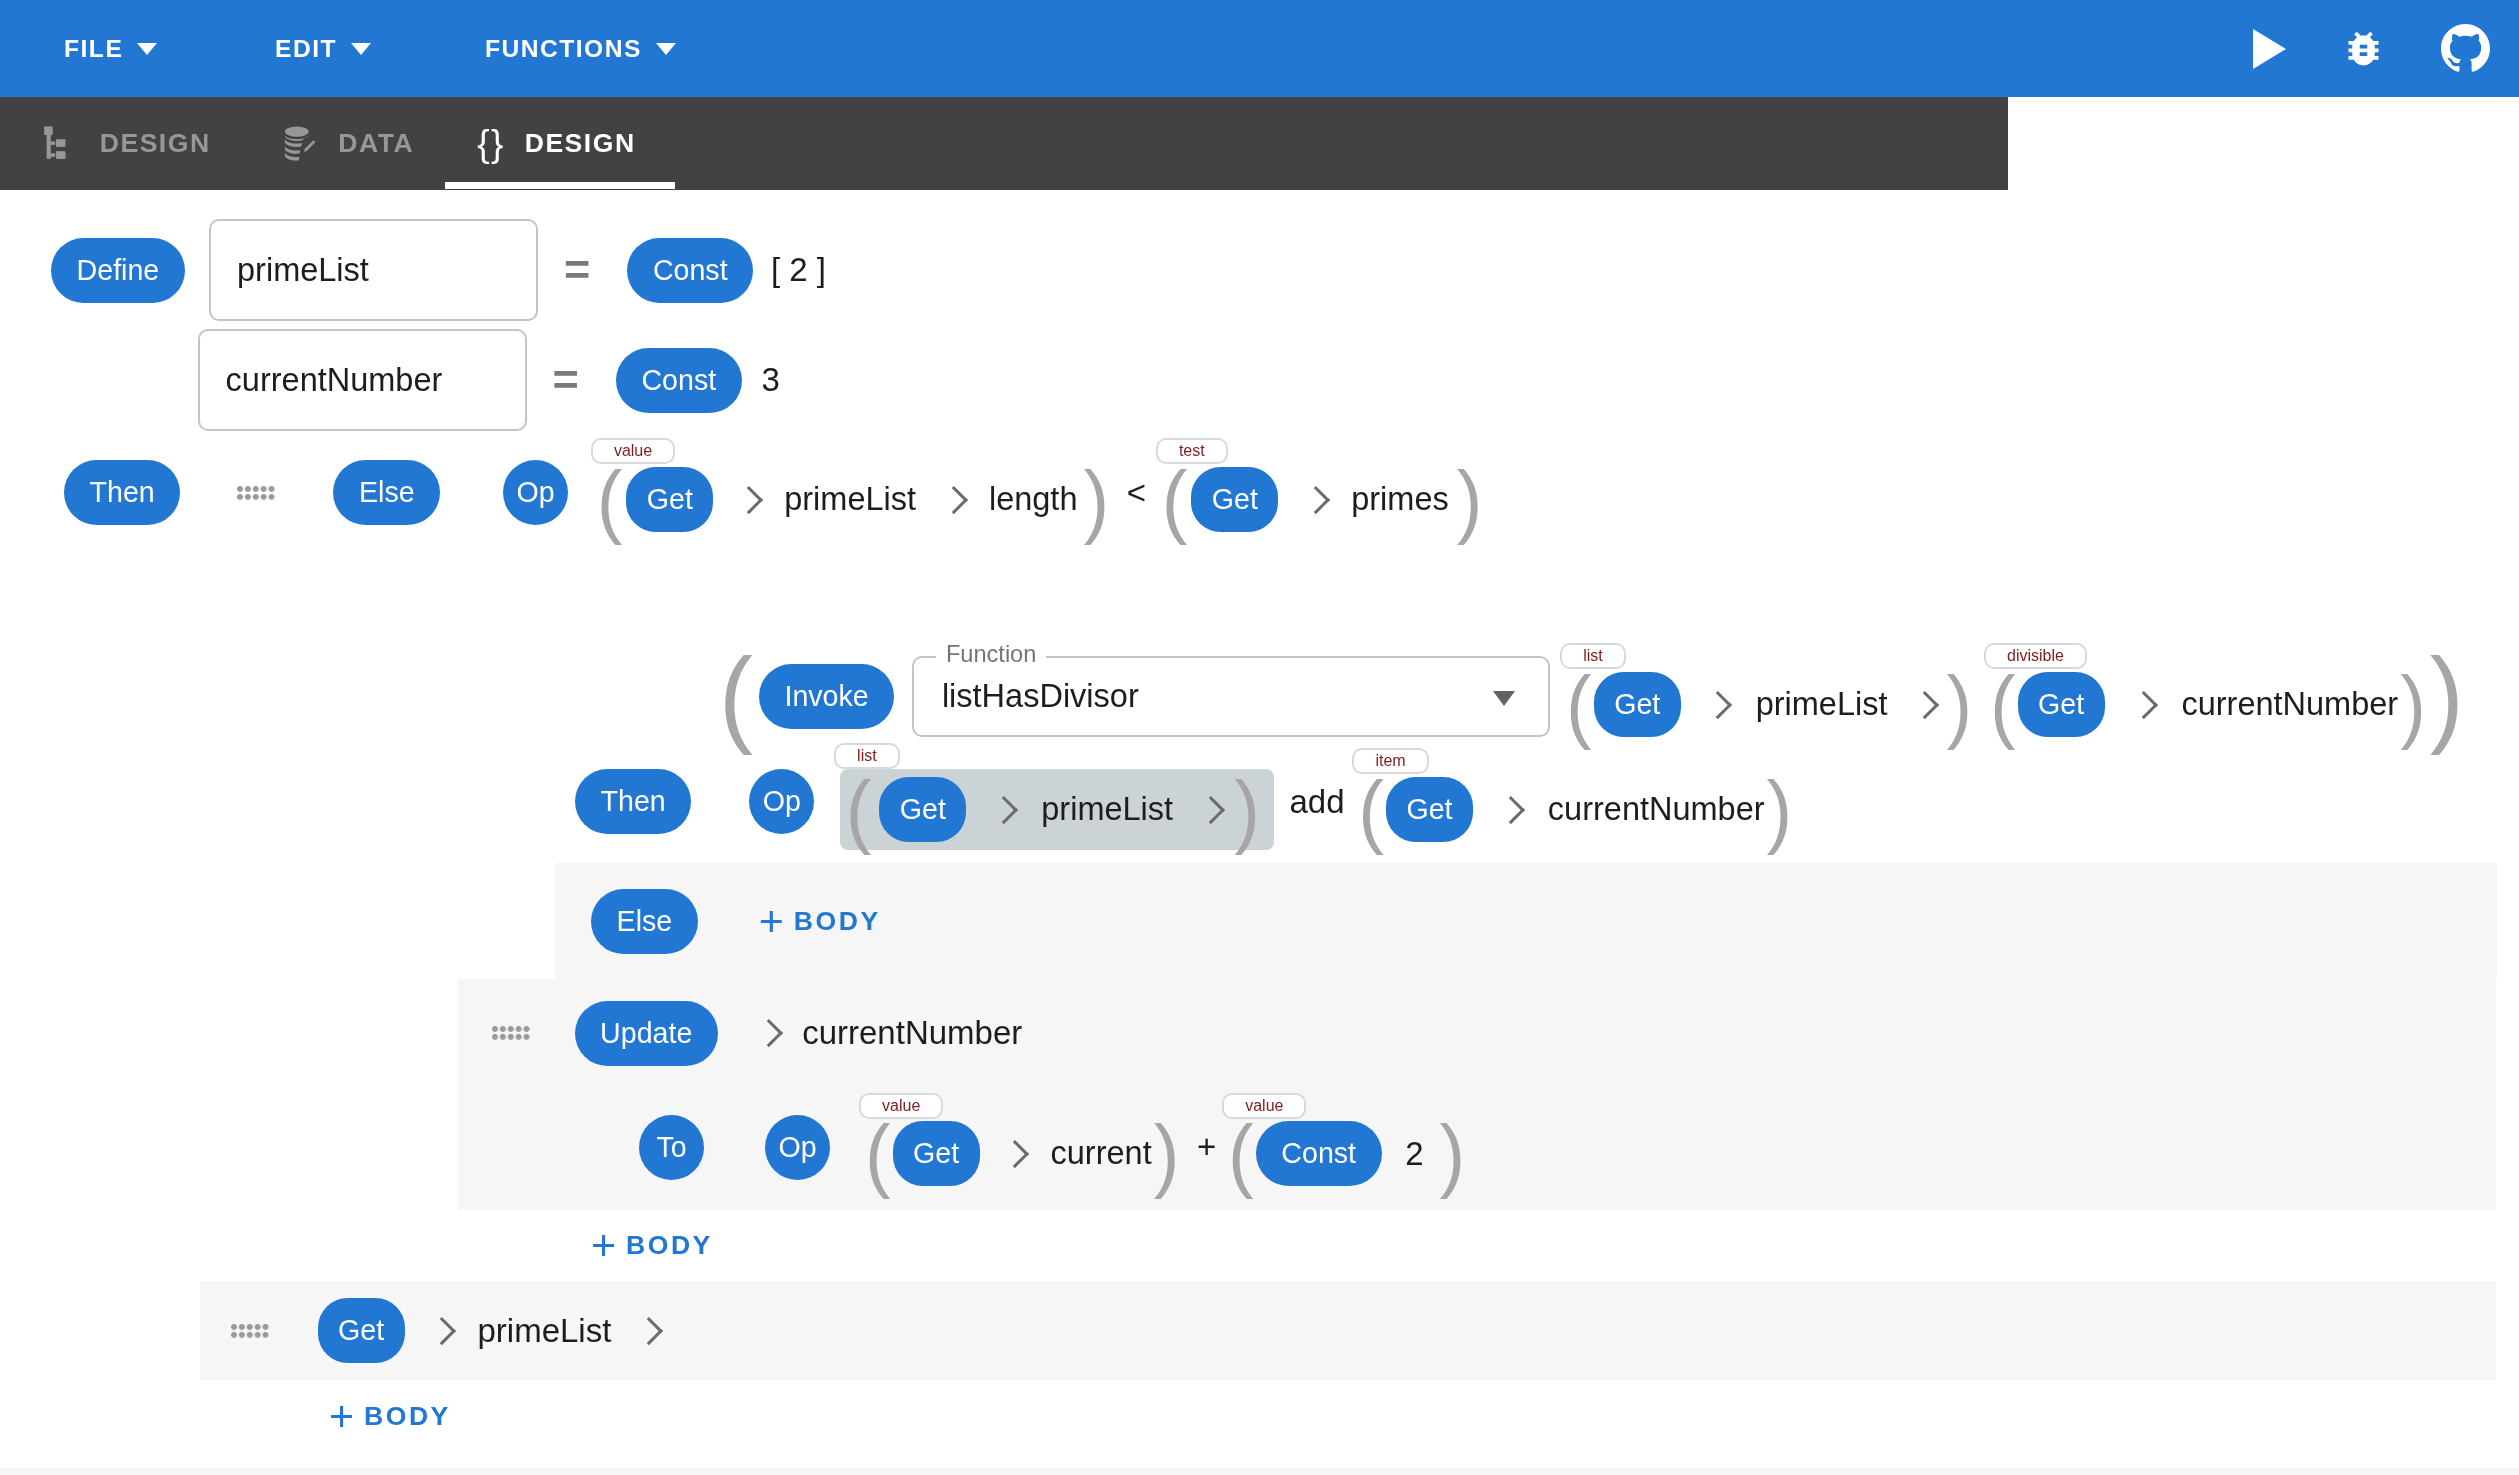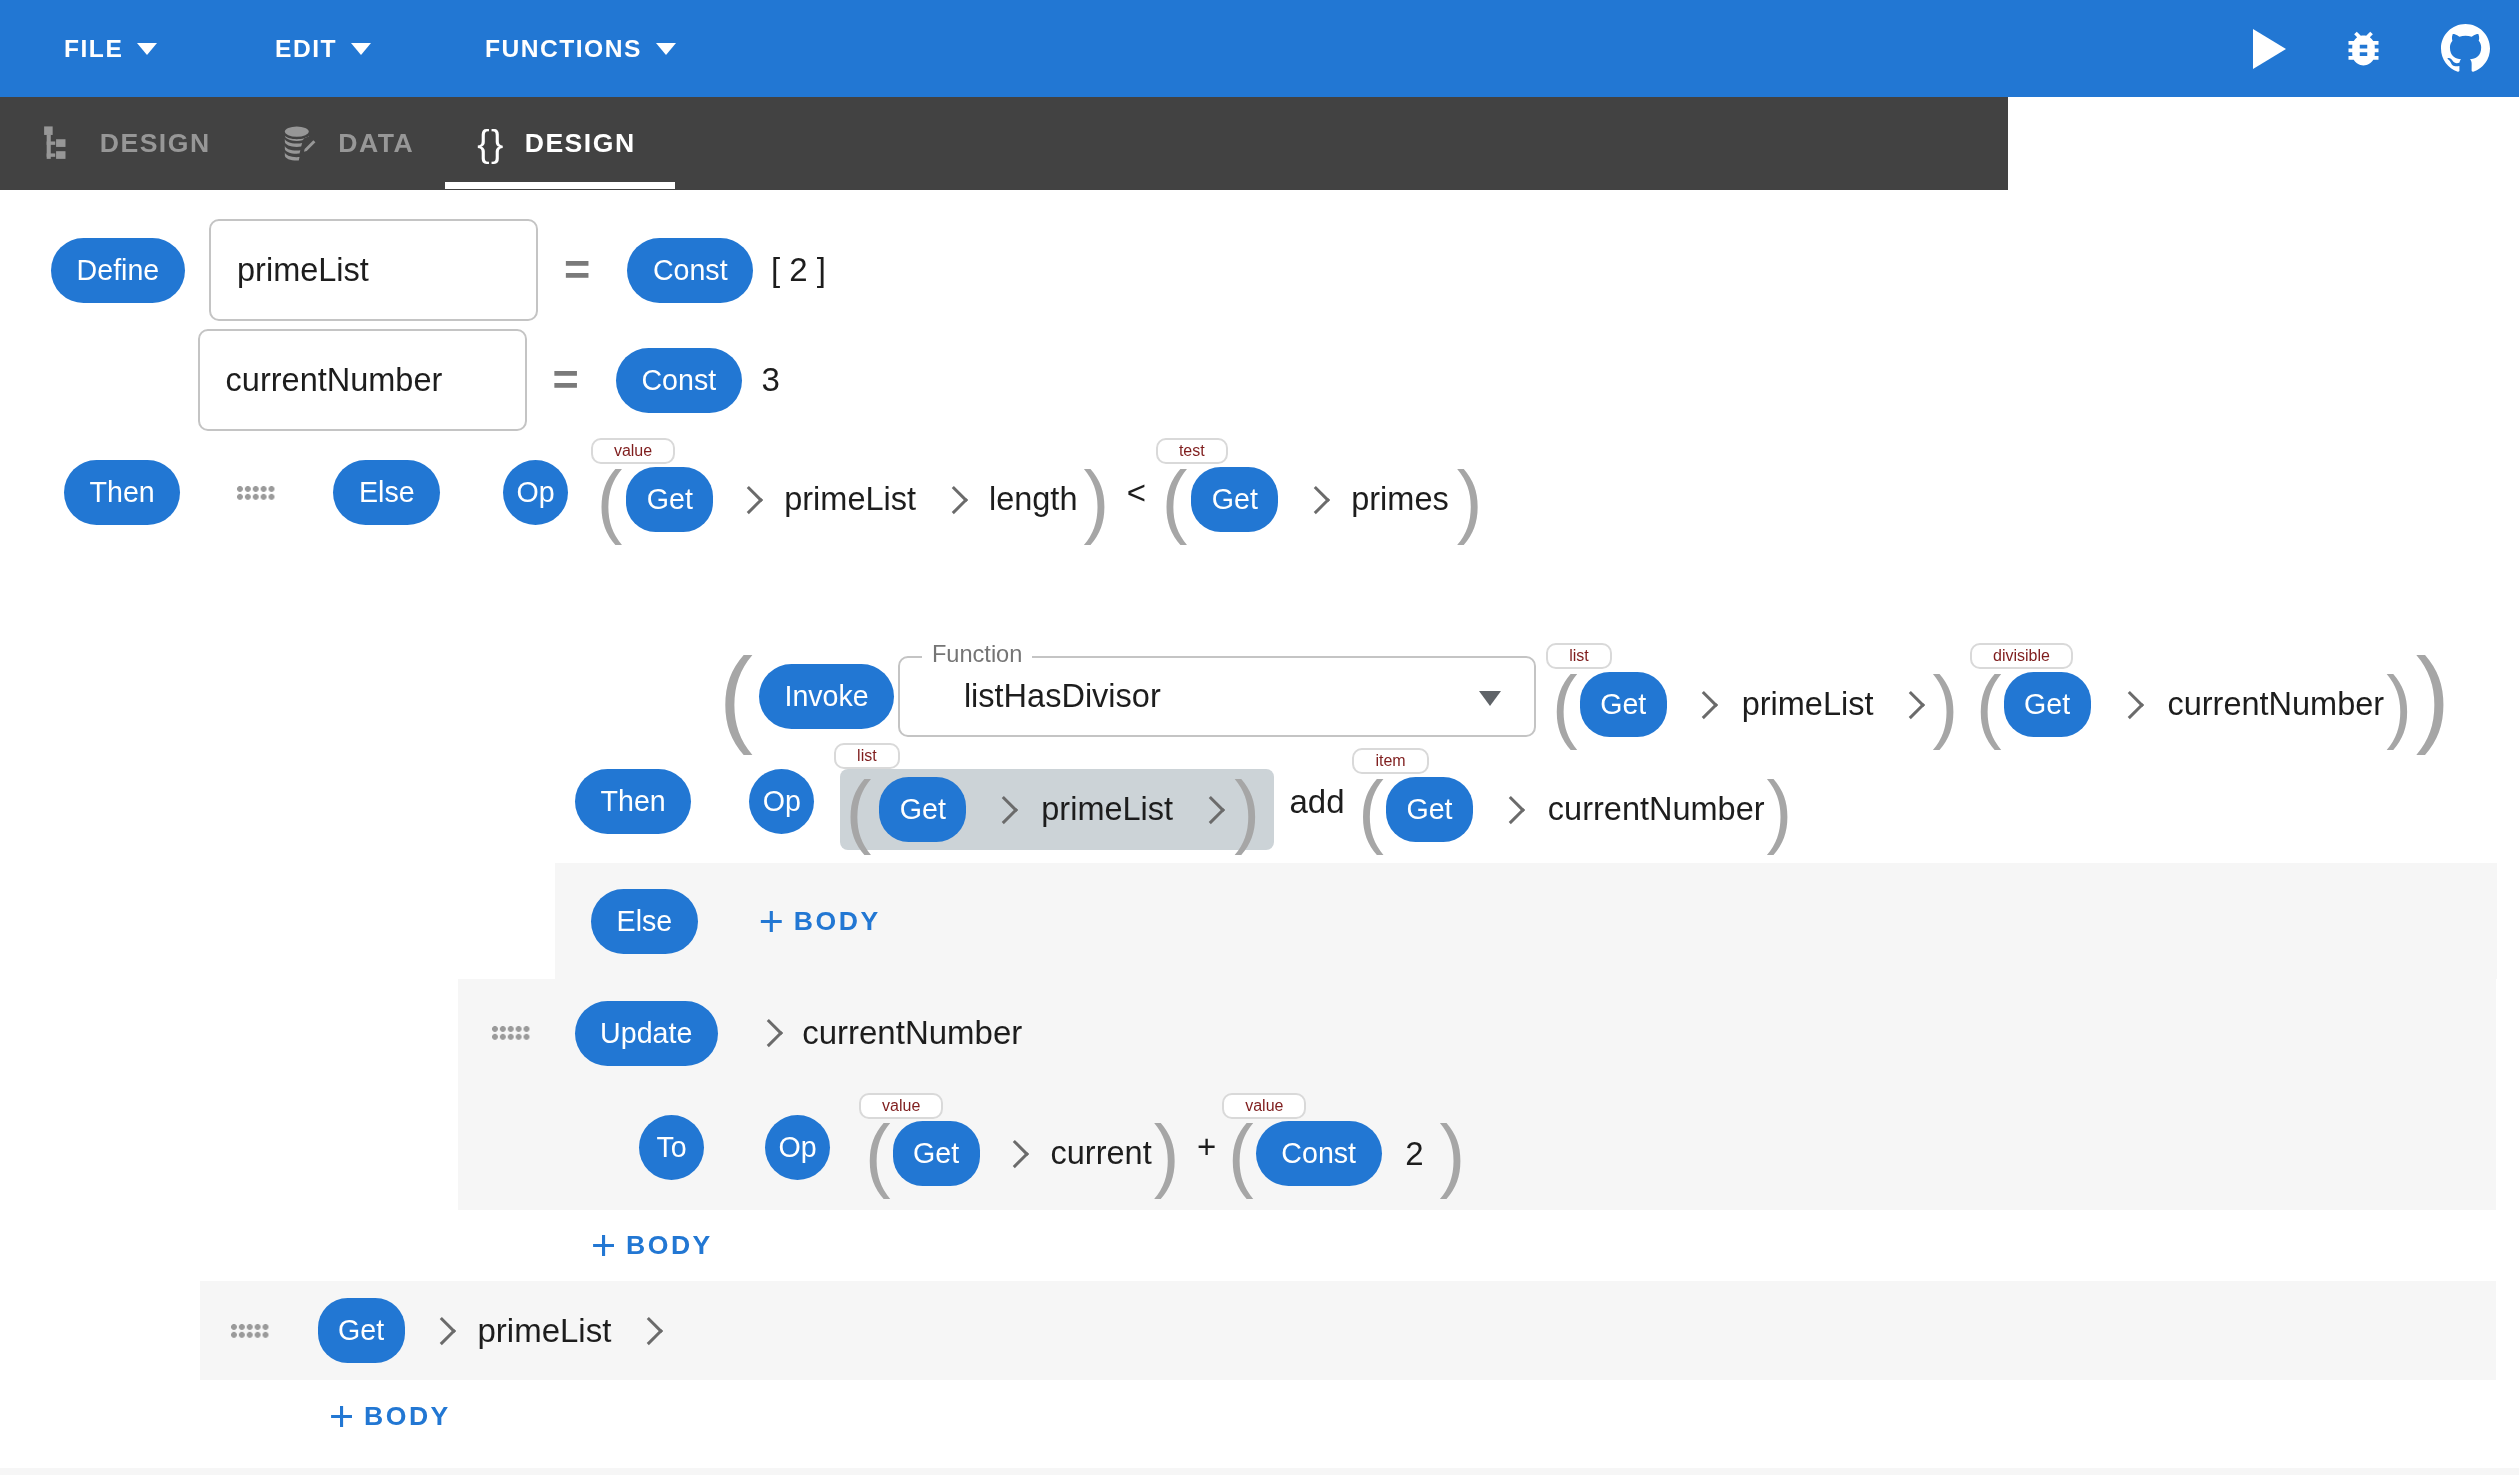--- a/index.html
+++ b/index.html
@@ -147,21 +147,21 @@
       <span class="chev" style="margin-left:27.6px;"></span>
       <span class="vartext" style="margin-left:25.6px;">primes</span>
       <span class="par" style="margin-left:7.9px;">)</span>
     </div>
   </div>
 
 
   <div class="r" style="left:719px;top:647px;height:99px;">
     <span class="par lg">(</span>
     <div class="pill" style="margin-left:5.9px;">Invoke</div>
-    <div class="funcbox" style="margin-left:4px;padding-left:36px;">
+    <div class="funcbox" style="margin-left:18px;">
       <span class="funclabel">Function</span>
       <span class="funcvalue">listHasDivisor</span>
       <span class="funccaret"></span>
     </div>
     <div class="grp" style="margin-left:15.8px;margin-top:15.8px;">
       <span class="chip">list</span>
       <span class="par">(</span>
       <div class="pill get" style="margin-left:2px;">Get</div>
       <span class="chev" style="margin-left:27.6px;"></span>
       <span class="vartext" style="margin-left:27.6px;">primeList</span>

